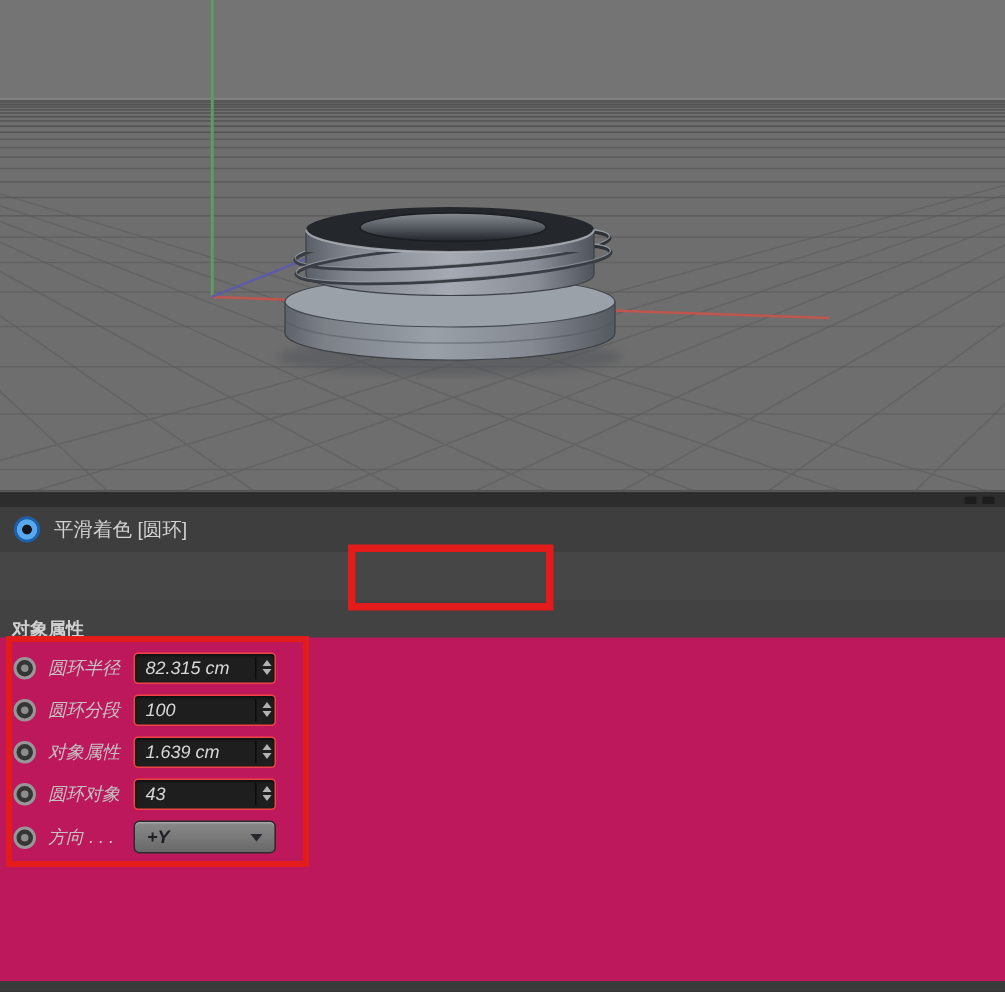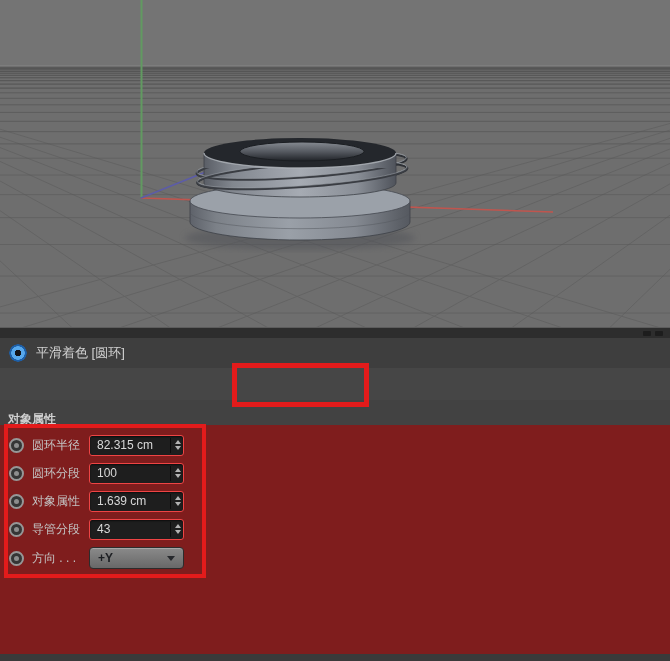--- a/index.html
+++ b/index.html
@@ -25,21 +25,21 @@
     width:113px;height:23px;line-height:23px;text-align:center;
     font-size:12px;color:#17191c;font-weight:bold;
     background:linear-gradient(#7d7d7d,#5e5e5e);
     border:1px solid #282828;border-radius:3px;box-sizing:border-box;
     box-shadow:inset 0 1px 0 rgba(255,255,255,.18);
     white-space:nowrap;overflow:hidden;
   }
   .tab.selected{background:linear-gradient(#b9cee5,#9cb6d3);}
   .section-row{position:absolute;left:0;top:400px;width:670px;height:40px;background:#424242;border-bottom:1px solid #323232;box-sizing:border-box;display:flex;align-items:center;padding-left:8px;}
   .section-title{color:#d0d0d0;font-size:12px;font-weight:bold;}
-  .props{position:absolute;left:0;top:425px;width:670px;height:229px;background:#7f1d1d;}
+  .props{position:absolute;left:0;top:425px;width:670px;height:229px;background:#be185d;font-style:italic;}
   .prop-row{position:absolute;left:0;width:250px;height:24px;display:flex;align-items:center;}
   .radio{
     width:11px;height:11px;border-radius:50%;border:2px solid #979797;background:#353535;
     margin-left:9px;flex:0 0 auto;position:relative;
   }
   .radio::after{content:"";position:absolute;left:3px;top:3px;width:5px;height:5px;border-radius:50%;background:#8d8d8d;}
   .prop-label{color:#c3c3c3;font-size:12px;margin-left:8px;width:57px;white-space:nowrap;overflow:hidden;}
   .value-box{
     width:95px;height:21px;background:#1e1e1e;border:1px solid #ef4444;border-radius:3px;
     box-sizing:border-box;display:flex;align-items:center;padding:0 2px 0 7px;
@@ -239,21 +239,21 @@
         <span class="value-text">1.639 cm</span>
         <span class="stepper">
             <i class="up"></i>
             <i class="down"></i>
           </span>
       </div>
     </div>
 
     <div class="prop-row" style="top:92px">
       <span class="radio"></span>
-      <span class="prop-label">导管分段</span>
+      <span class="prop-label">圆环对象</span>
       <div class="value-box">
         <span class="value-text">43</span>
         <span class="stepper">
             <i class="up"></i>
             <i class="down"></i>
           </span>
       </div>
     </div>
 
     <div class="prop-row" style="top:121px">

